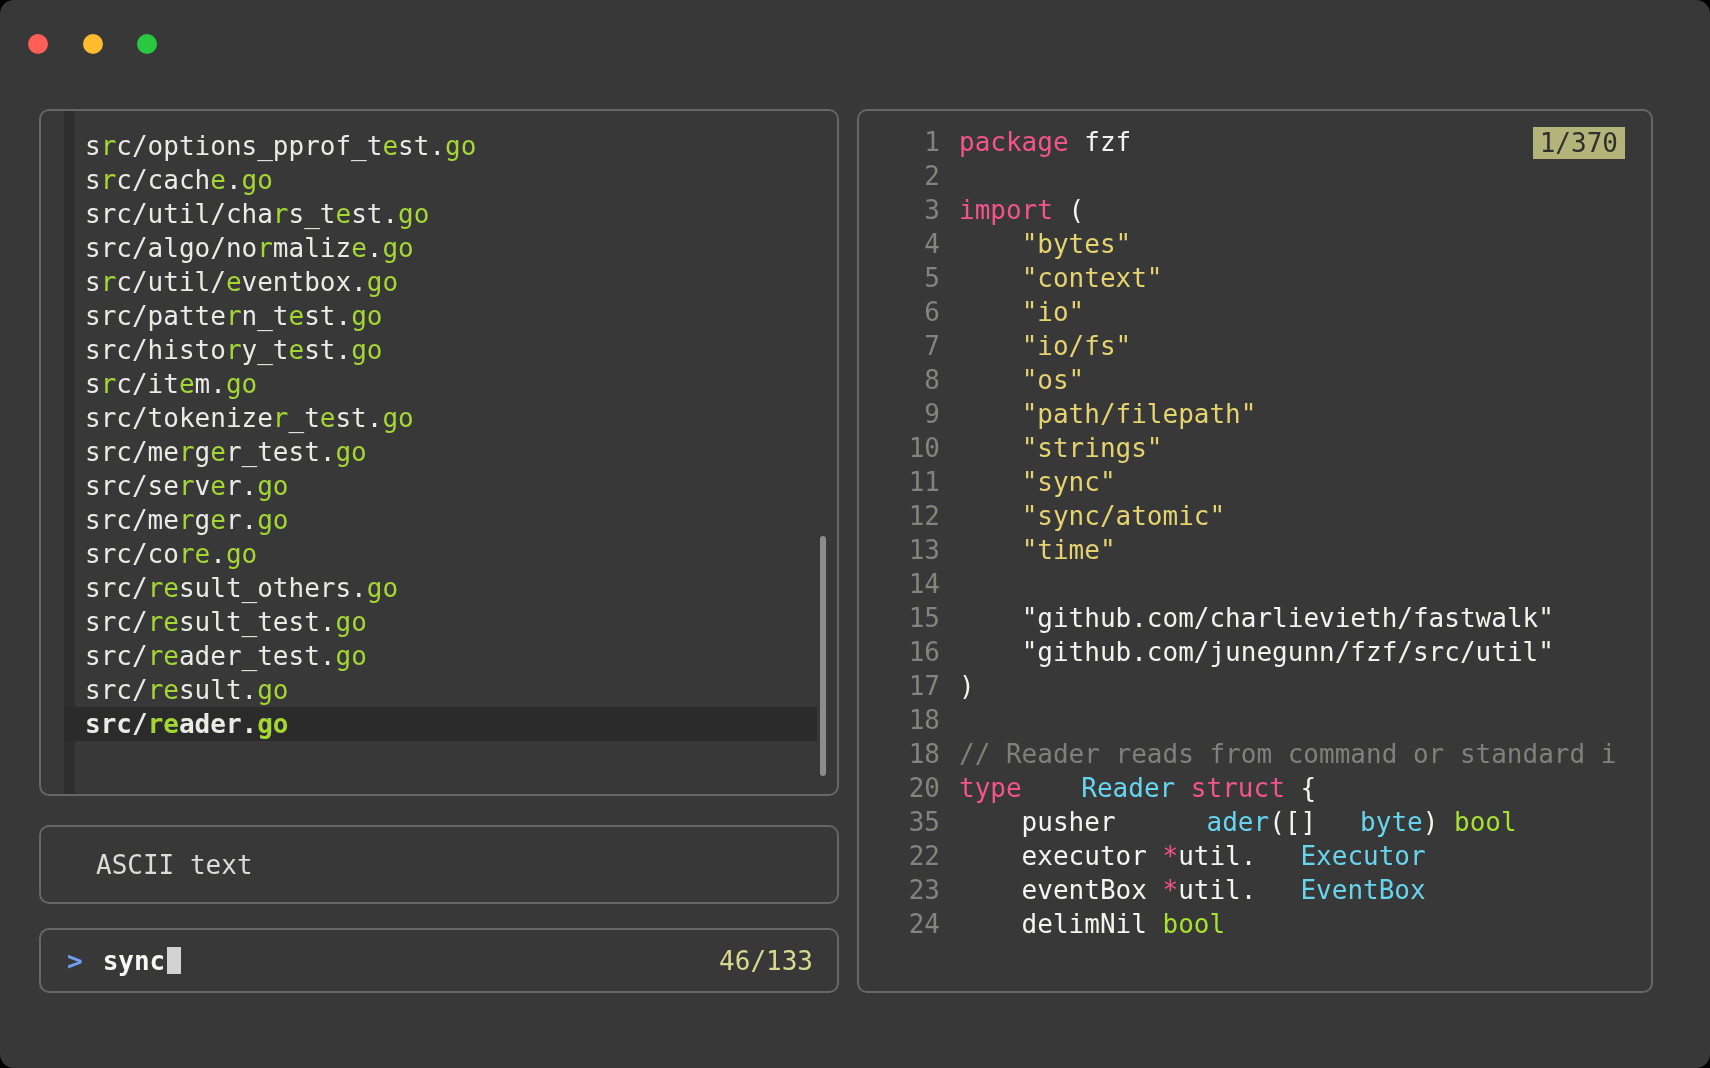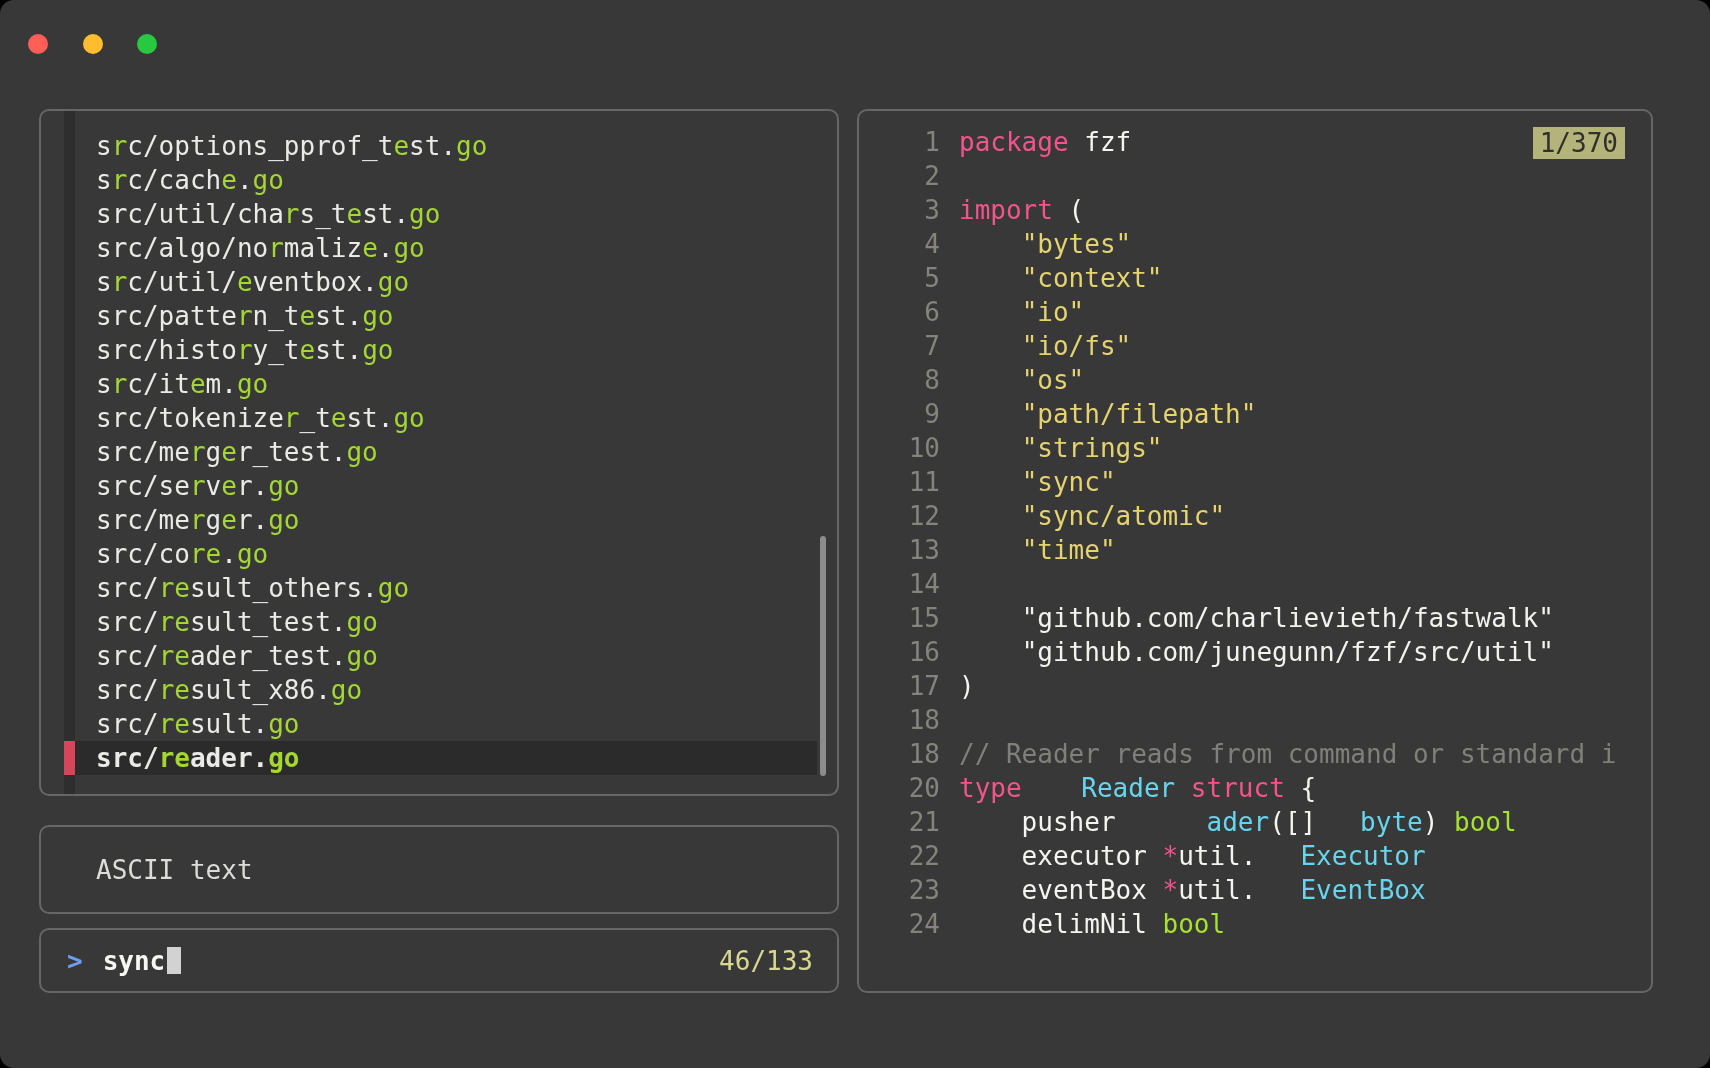--- a/index.html
+++ b/index.html
@@ -26,30 +26,30 @@
   .tl.yellow{background:var(--traffic-yellow);}
   .tl.green{background:var(--traffic-green);}
 
   .panel{
     position:absolute; border:2px solid var(--panel-border); border-radius:10px;
     background:transparent; overflow:hidden;
   }
   .list-panel{left:39px; top:109px; width:800px; height:687px;}
   .gutter-strip{position:absolute; left:23px; top:0; bottom:0; width:11px; background:var(--gutter-bg);}
   #file-list{position:absolute; left:0; right:0; top:0; bottom:0; padding-top:18px;}
-  .file-row{position:relative; height:34px; line-height:34px; display:flex; margin:0 20px 0 23px;}
+  .file-row{position:relative; height:34px; line-height:34px; display:flex; margin:0 20px 0 23px;flex-direction:column;}
   .file-row .gut{width:11px; flex:none;}
   .file-row .txt{padding-left:21px; white-space:pre; color:var(--fg);}
   .file-row .txt .m{color:var(--match-green);}
   .file-row.selected{background:var(--selected-bg); font-weight:bold;}
   .file-row.selected .gut{background:var(--pointer-red);}
   .scrollbar{position:absolute; right:11px; top:425px; width:6px; height:240px;
     background:var(--scrollbar); border-radius:3px;}
 
-  .info-panel{left:39px; top:825px; width:800px; height:89px;
+  .info-panel{left:39px; top:825px; width:800px; height:79px;
     display:flex; align-items:center; padding-left:55px; color:#dcdcd8;}
 
   .prompt-panel{left:39px; top:928px; width:800px; height:65px;
     display:flex; align-items:center; padding:0 24px 0 26px;}
   .prompt-symbol{color:var(--prompt-blue); font-weight:bold; margin-right:20px;}
   .query{color:#f6f6f2; font-weight:bold; white-space:pre;}
   .cursor{width:14px; height:27px; background:var(--cursor); margin-left:2px; display:inline-block;}
   .counter{margin-left:auto; color:var(--count-yellow);}
 
   .preview-panel{left:857px; top:109px; width:796px; height:884px; padding-top:14px; color:var(--fg-code);}
@@ -135,24 +135,20 @@
           <span class="gut"></span>
           <span class="txt"><span>src/</span><span class="m">re</span><span>sult_others.</span><span class="m">go</span></span>
         </div>
         <div class="file-row">
           <span class="gut"></span>
           <span class="txt"><span>src/</span><span class="m">re</span><span>sult_test.</span><span class="m">go</span></span>
         </div>
         <div class="file-row">
           <span class="gut"></span>
           <span class="txt"><span>src/</span><span class="m">re</span><span>ader_test.</span><span class="m">go</span></span>
-        </div>
-        <div class="file-row">
-          <span class="gut"></span>
-          <span class="txt"><span>src/</span><span class="m">re</span><span>sult_x86.</span><span class="m">go</span></span>
         </div>
         <div class="file-row">
           <span class="gut"></span>
           <span class="txt"><span>src/</span><span class="m">re</span><span>sult.</span><span class="m">go</span></span>
         </div>
         <div class="file-row selected">
           <span class="gut"></span>
           <span class="txt"><span>src/</span><span class="m">re</span><span>ader.</span><span class="m">go</span></span>
         </div>
       </div>
@@ -186,19 +182,19 @@
         <div class="code-line"><span class="ln">11</span><span class="code"><span class="tk-w">    </span><span class="tk-s">"sync"</span></span></div>
         <div class="code-line"><span class="ln">12</span><span class="code"><span class="tk-w">    </span><span class="tk-s">"sync/atomic"</span></span></div>
         <div class="code-line"><span class="ln">13</span><span class="code"><span class="tk-w">    </span><span class="tk-s">"time"</span></span></div>
         <div class="code-line"><span class="ln">14</span><span class="code"></span></div>
         <div class="code-line"><span class="ln">15</span><span class="code"><span class="tk-w">    </span><span class="tk-sw">"github.com/charlievieth/fastwalk"</span></span></div>
         <div class="code-line"><span class="ln">16</span><span class="code"><span class="tk-w">    </span><span class="tk-sw">"github.com/junegunn/fzf/src/util"</span></span></div>
         <div class="code-line"><span class="ln">17</span><span class="code"><span class="tk-w">)</span></span></div>
         <div class="code-line"><span class="ln">18</span><span class="code"></span></div>
         <div class="code-line"><span class="ln">18</span><span class="code"><span class="tk-c">// Reader reads from command or standard i</span></span></div>
         <div class="code-line"><span class="ln">20</span><span class="code"><span class="tk-k">type</span><span class="tk-w"> </span><span class="tk-t">Reader</span><span class="tk-w"> </span><span class="tk-k">struct</span><span class="tk-w"> {</span></span></div>
-        <div class="code-line"><span class="ln">21</span><span class="code"><span class="tk-w">    pusher   </span><span class="tk-t">ader</span><span class="tk-w">([]</span><span class="tk-t">byte</span><span class="tk-w">) </span><span class="tk-g">bool</span></span></div>
+        <div class="code-line"><span class="ln">35</span><span class="code"><span class="tk-w">    pusher   </span><span class="tk-t">ader</span><span class="tk-w">([]</span><span class="tk-t">byte</span><span class="tk-w">) </span><span class="tk-g">bool</span></span></div>
         <div class="code-line"><span class="ln">22</span><span class="code"><span class="tk-w">    executor </span><span class="tk-k">*</span><span class="tk-w">util.</span><span class="tk-t">Executor</span></span></div>
         <div class="code-line"><span class="ln">23</span><span class="code"><span class="tk-w">    eventBox </span><span class="tk-k">*</span><span class="tk-w">util.</span><span class="tk-t">EventBox</span></span></div>
         <div class="code-line"><span class="ln">24</span><span class="code"><span class="tk-w">    delimNil </span><span class="tk-g">bool</span></span></div>
       </div>
   </div>
 </div>
 
 </body></html>

